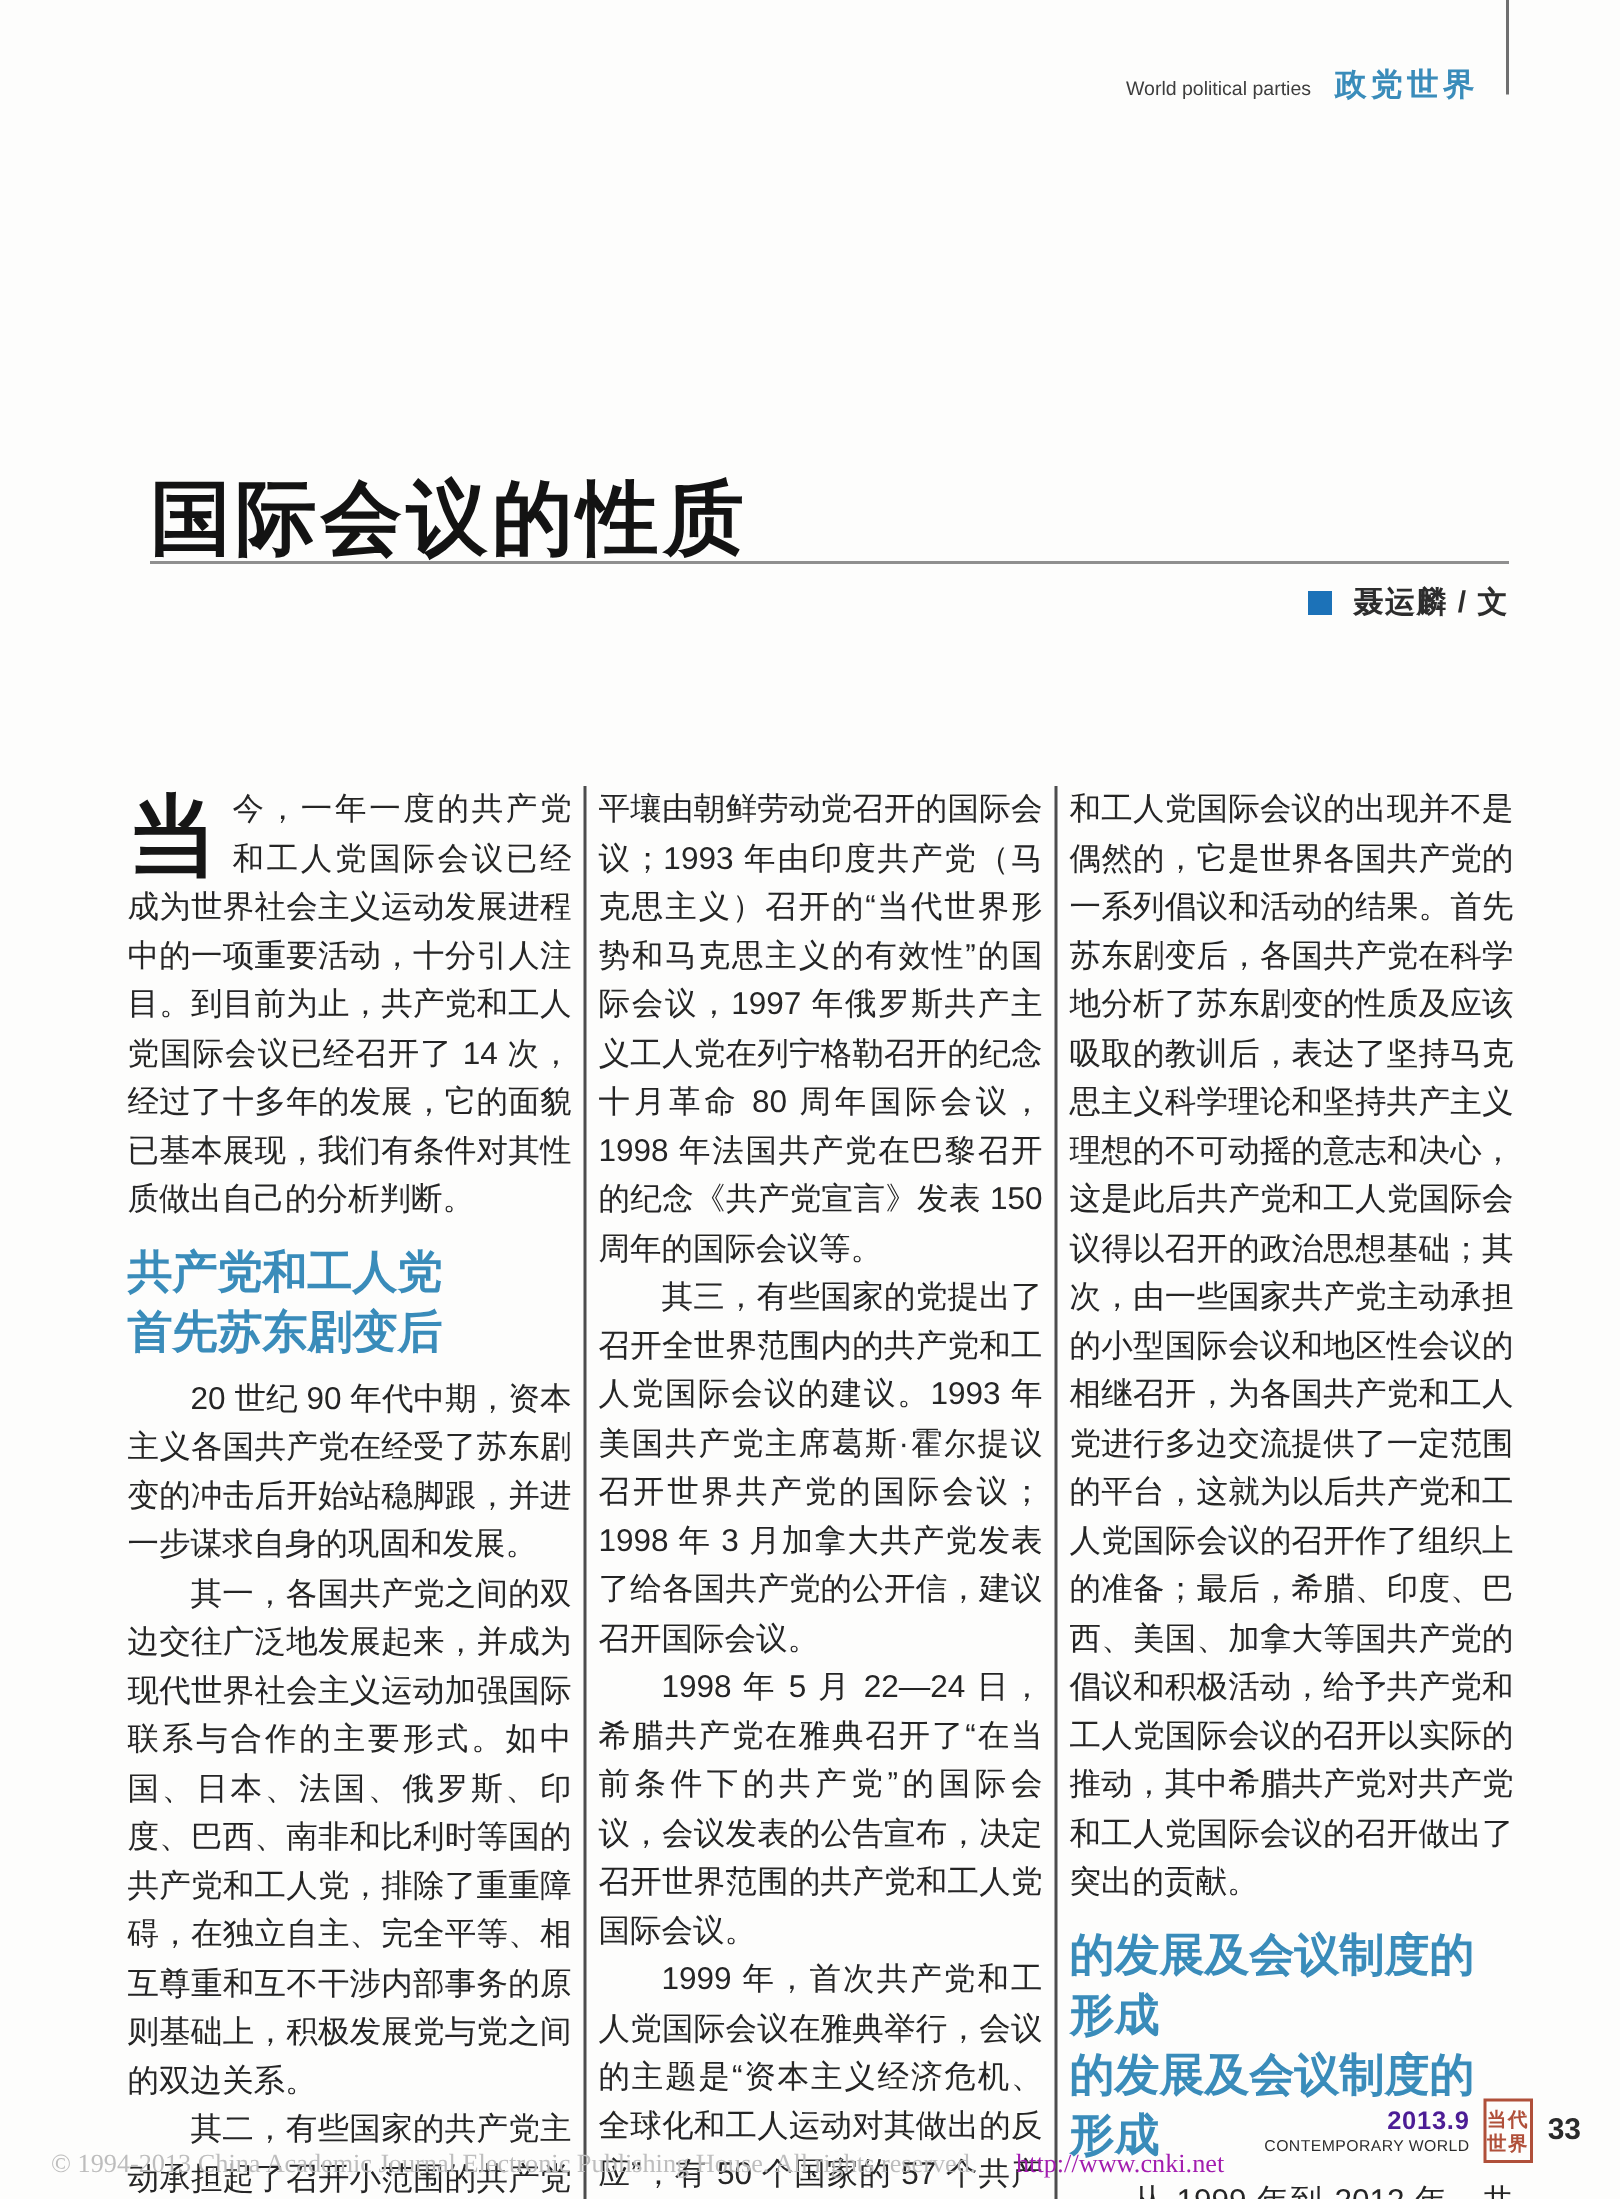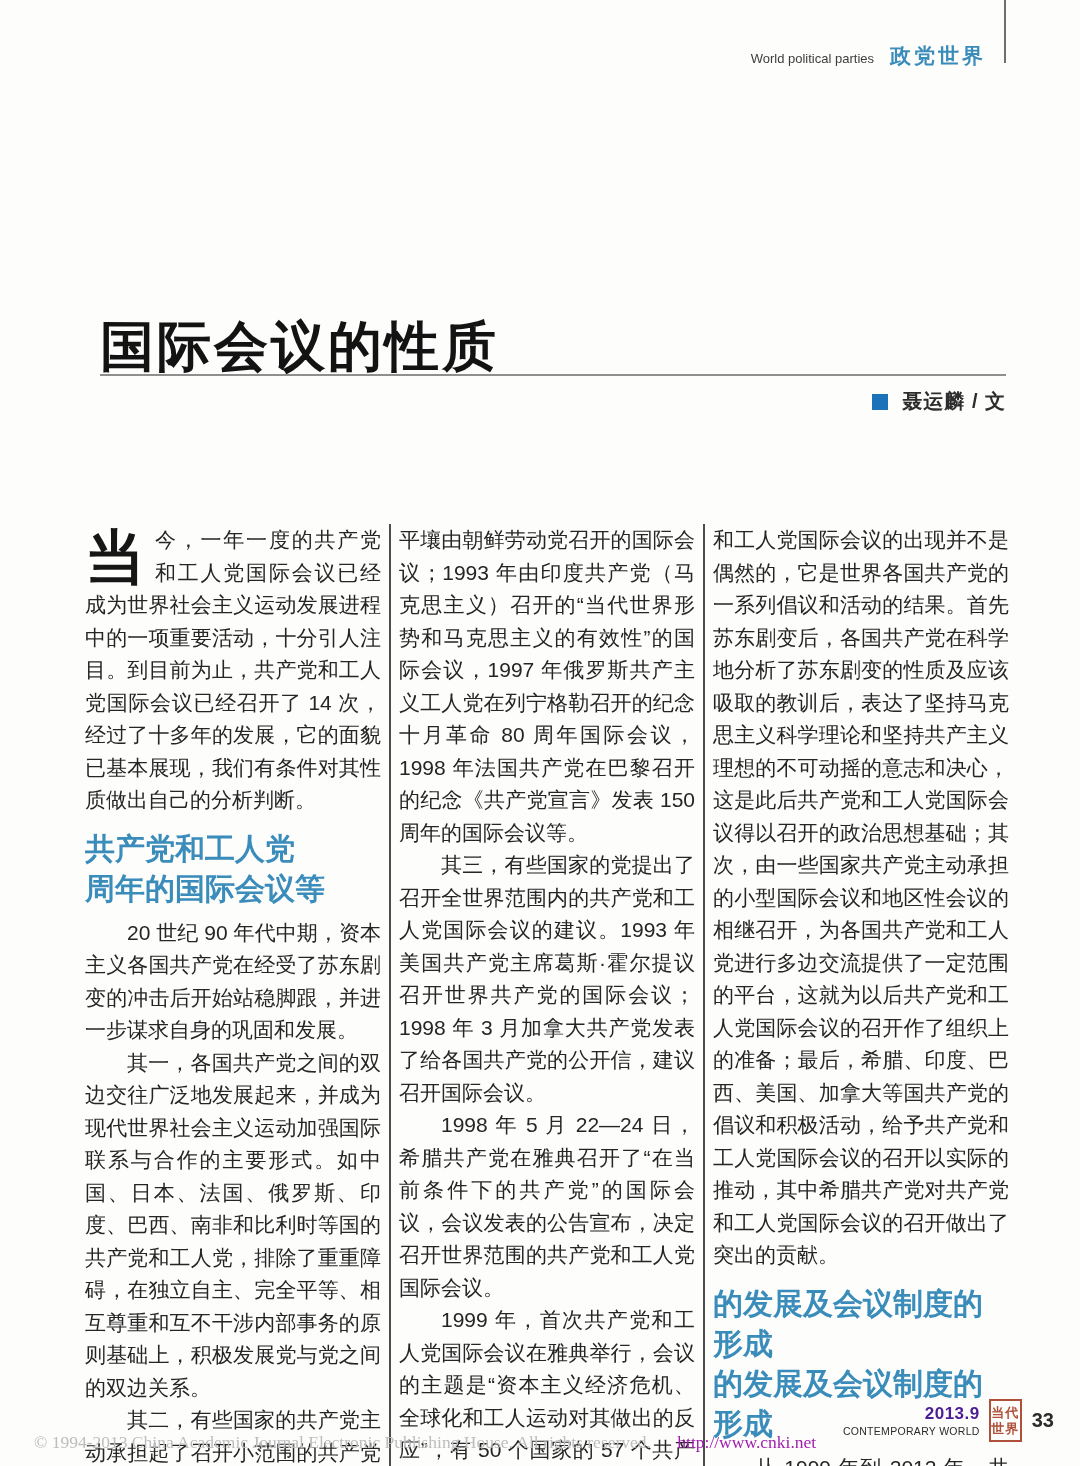--- a/index.html
+++ b/index.html
@@ -62,21 +62,21 @@
   </div>
 
   <div class="body">
 
     <section class="col">
       <p class="para">
         <span class="dropcap">当</span><span>今，一年一度的共产党和工人党国际会议已经成为世界社会主义运动发展进程中的一项重要活动，十分引人注目。到目前为止，共产党和工人党国际会议已经召开了 14 次，经过了十多年的发展，它的面貌已基本展现，我们有条件对其性质做出自己的分析判断。</span>
       </p>
       <h2 class="subhead">
         <span>共产党和工人党</span><br>
-        <span>周年的国际会议等</span>
+        <span>首先苏东剧变后</span>
       </h2>
       <p class="para indent">20 世纪 90 年代中期，资本主义各国共产党在经受了苏东剧变的冲击后开始站稳脚跟，并进一步谋求自身的巩固和发展。</p>
       <p class="para indent">其一，各国共产党之间的双边交往广泛地发展起来，并成为现代世界社会主义运动加强国际联系与合作的主要形式。如中国、日本、法国、俄罗斯、印度、巴西、南非和比利时等国的共产党和工人党，排除了重重障碍，在独立自主、完全平等、相互尊重和互不干涉内部事务的原则基础上，积极发展党与党之间的双边关系。</p>
       <p class="para indent">其二，有些国家的共产党主动承担起了召开小范围的共产党和工人党国际会议的责任。如 1992 年 4 月在</p>
     </section>
 
     <div class="col-divider"></div>
 
     <section class="col">
       <p class="para">平壤由朝鲜劳动党召开的国际会议；1993 年由印度共产党（马克思主义）召开的“当代世界形势和马克思主义的有效性”的国际会议，1997 年俄罗斯共产主义工人党在列宁格勒召开的纪念十月革命 80 周年国际会议，1998 年法国共产党在巴黎召开的纪念《共产党宣言》发表 150 周年的国际会议等。</p>

